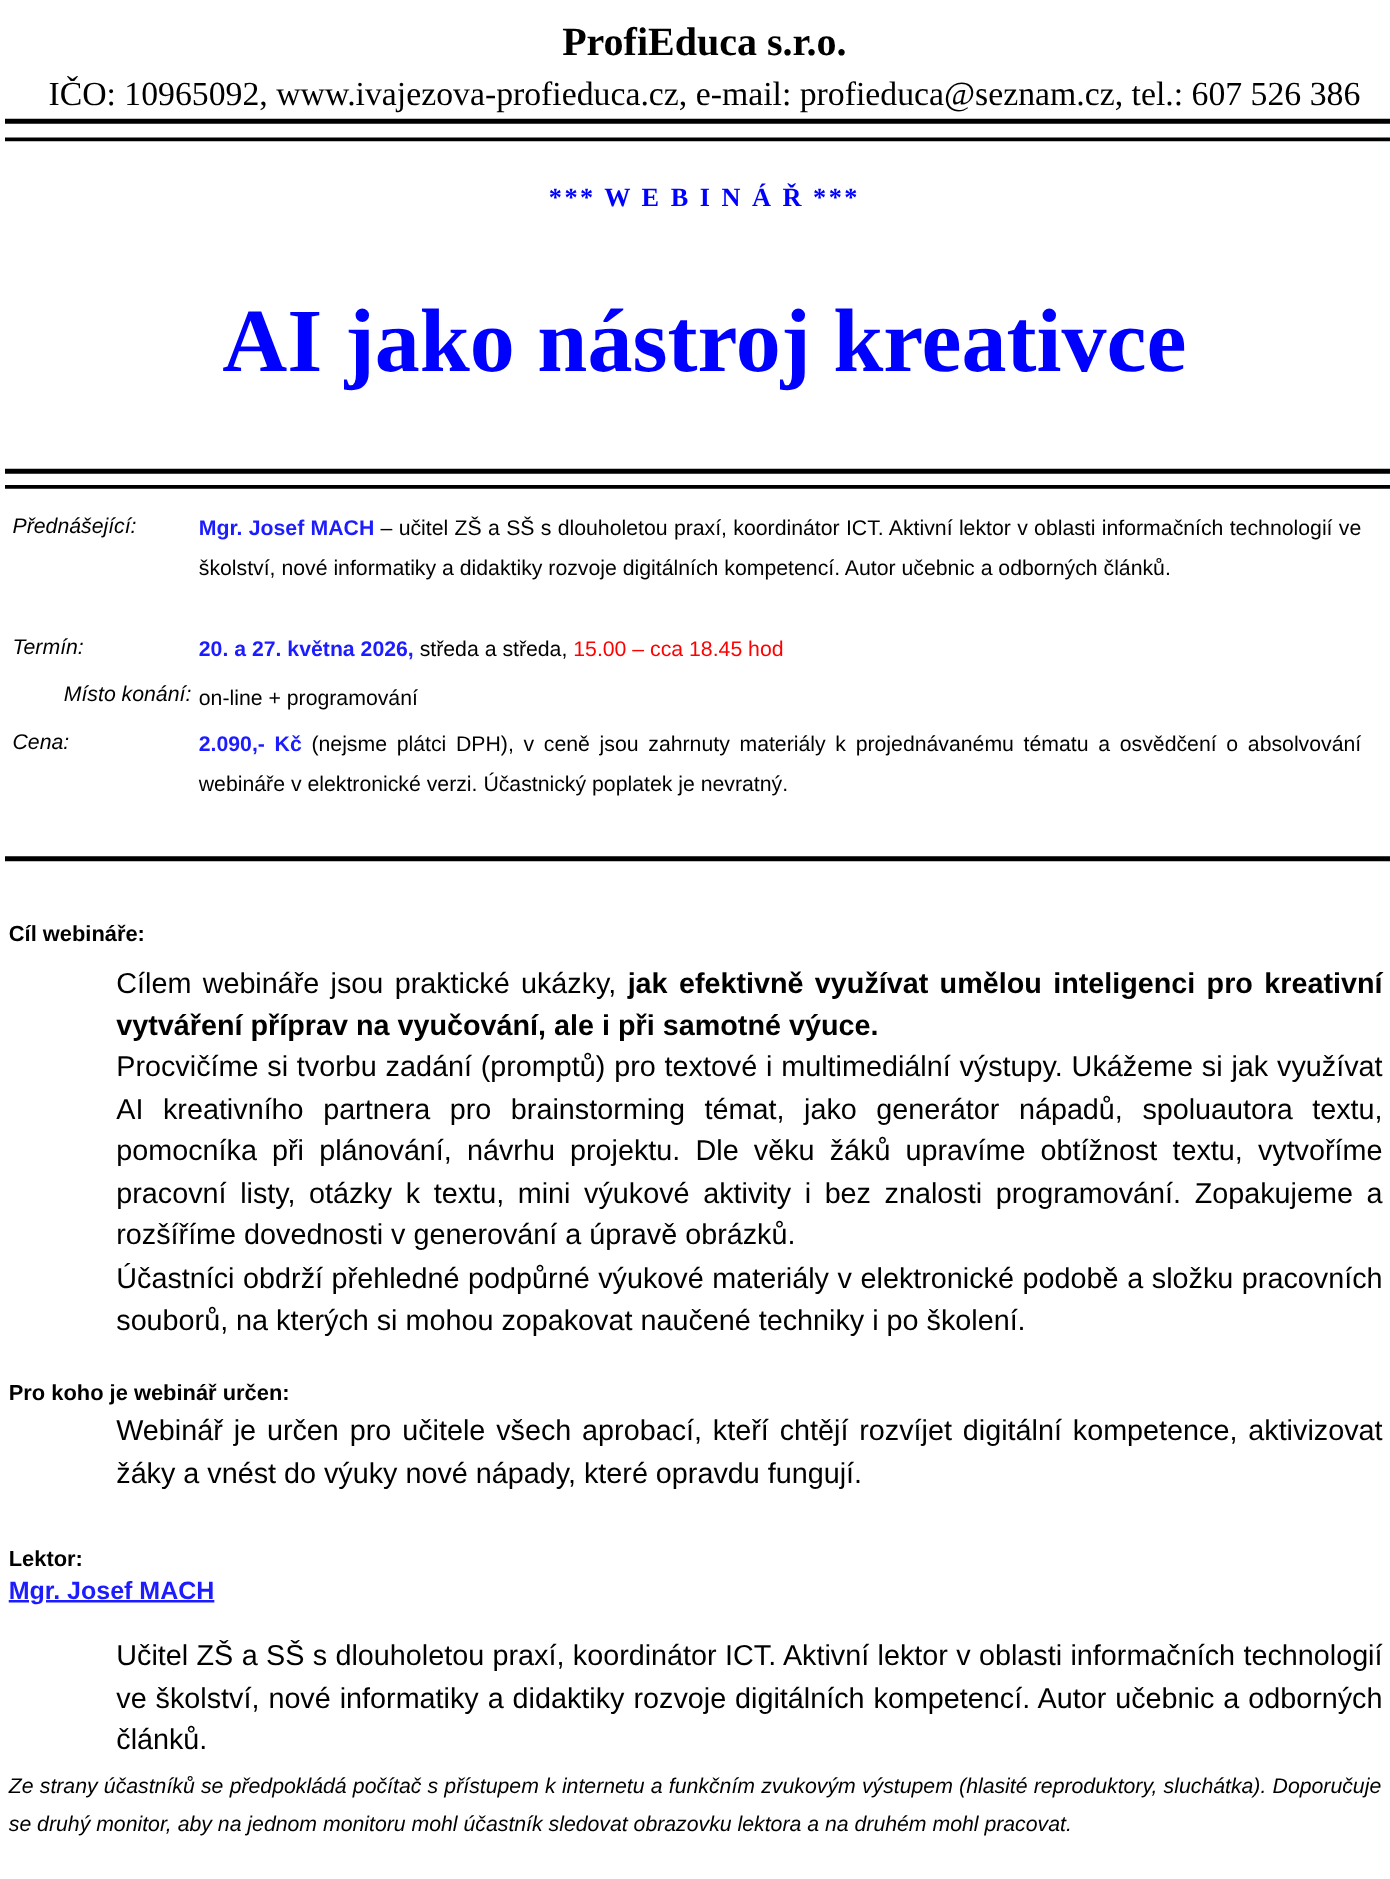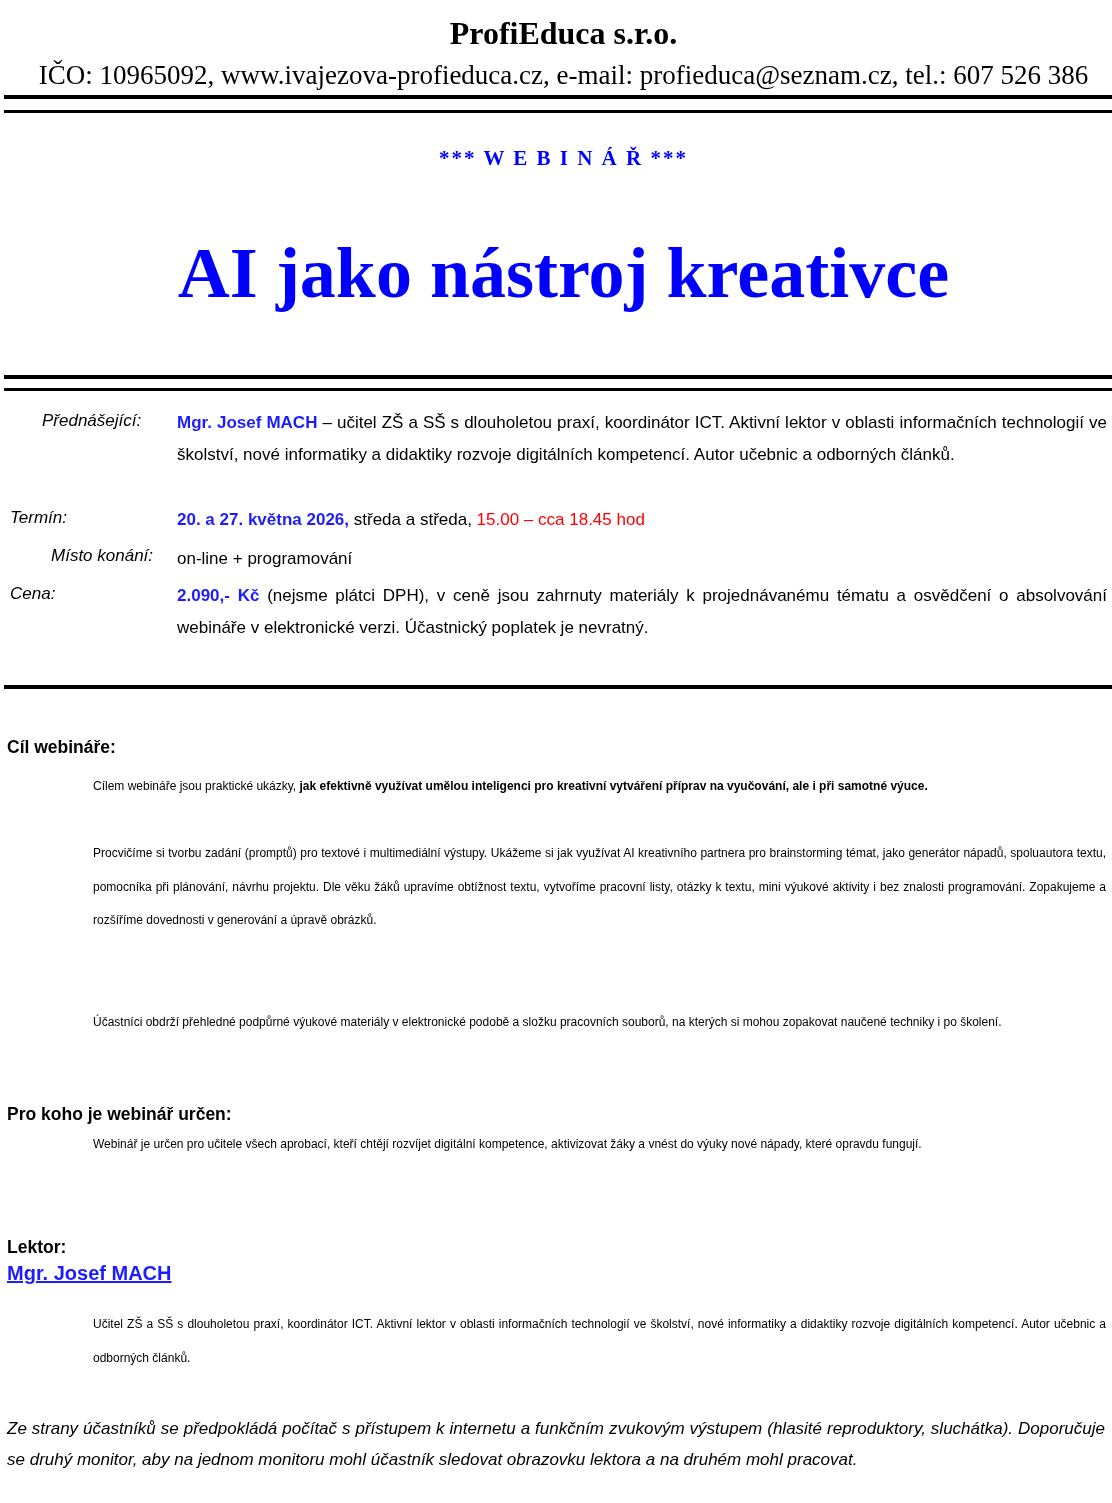--- a/index.html
+++ b/index.html
@@ -60,42 +60,42 @@
 
   
   .dlabel{
     left:10px;
     font-style:italic;
     font-size:17px;
     line-height:22px;
     white-space:nowrap;
   }
   .dvalue{
-    left:177px;
+    left:159px;
     width:930px;
     font-size:17px;
     line-height:32px;
     text-align:justify;
   }
   .dvalue.nowrapline{white-space:nowrap;text-align:left;}
   .blue-bold{color:#1C1CFF;font-weight:bold;}
   .red-text{color:#FF0000;text-align:center;}
   .blue-italic{color:#1C1CFF;font-style:italic;}
 
   
   .heading{
     left:7px;
     font-weight:bold;
     font-size:17.5px;
     white-space:nowrap;
   }
   .para{
     left:93px;
     width:1013px;
-    font-size:12px;
+    font-size:23px;
     line-height:33.5px;
     text-align:justify;
   }
   .lecturer-link{
     left:7px;
     font-size:20px;
     font-weight:bold;
     color:#1C1CFF;
     text-decoration:underline;
     white-space:nowrap;
@@ -115,21 +115,21 @@
 <div class="page">
 
   <div class="abs center company">ProfiEduca s.r.o.</div>
   <div class="abs center info-line">IČO: 10965092, www.ivajezova-profieduca.cz, e-mail: profieduca@seznam.cz, tel.: 607 526 386</div>
   <div class="abs rule-double r1"></div>
 
   <div class="abs center webinar-label">*** W E B I N Á Ř ***</div>
   <div class="abs center page-title">AI jako nástroj kreativce</div>
   <div class="abs rule-double r2"></div>
 
-  <div class="abs dlabel" style="top:410px;margin-left:32px;">Přednášející:</div>
+  <div class="abs dlabel" style="top:410px;">Přednášející:</div>
   <div class="abs dvalue" style="top:407px;"><span class="blue-bold">Mgr. Josef MACH</span><span> – učitel ZŠ a SŠ s dlouholetou praxí, koordinátor ICT. Aktivní lektor v oblasti informačních technologií ve školství, nové informatiky a didaktiky rozvoje digitálních kompetencí. Autor učebnic a odborných článků.</span></div>
 
   <div class="abs dlabel" style="top:507px;">Termín:</div>
   <div class="abs dvalue nowrapline" style="top:504px;"><span class="blue-bold">20. a 27. května 2026,</span><span> středa a středa, </span><span class="red-text">15.00 – cca 18.45 hod</span></div>
 
   <div class="abs dlabel" style="top:545px;margin-left:41px;">Místo konání:</div>
   <div class="abs dvalue nowrapline" style="top:543px;">on-line + programování</div>
 
   <div class="abs dlabel" style="top:583px;">Cena:</div>
   <div class="abs dvalue" style="top:580px;"><span class="blue-bold">2.090,- Kč</span><span> (nejsme plátci DPH), v ceně jsou zahrnuty materiály k projednávanému tématu a osvědčení o absolvování webináře v elektronické verzi. Účastnický poplatek je nevratný.</span></div>

